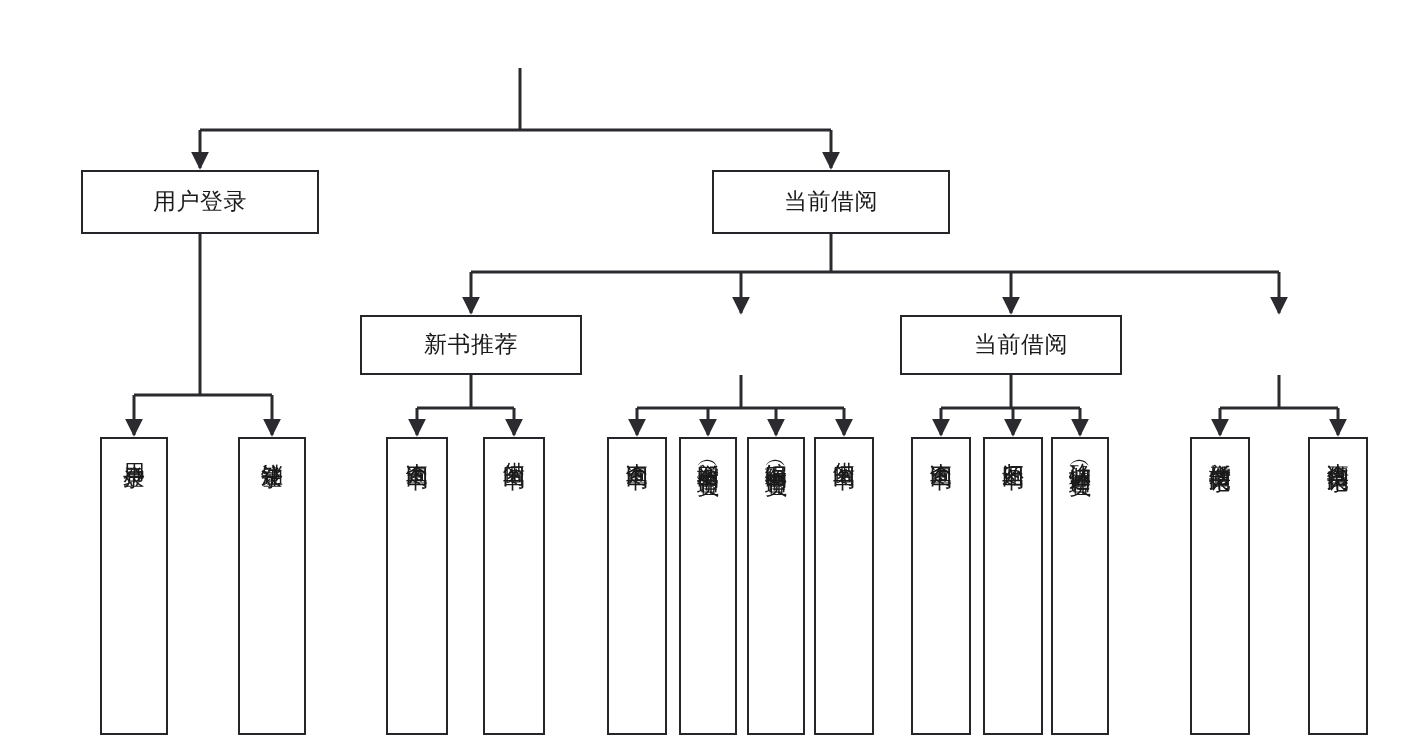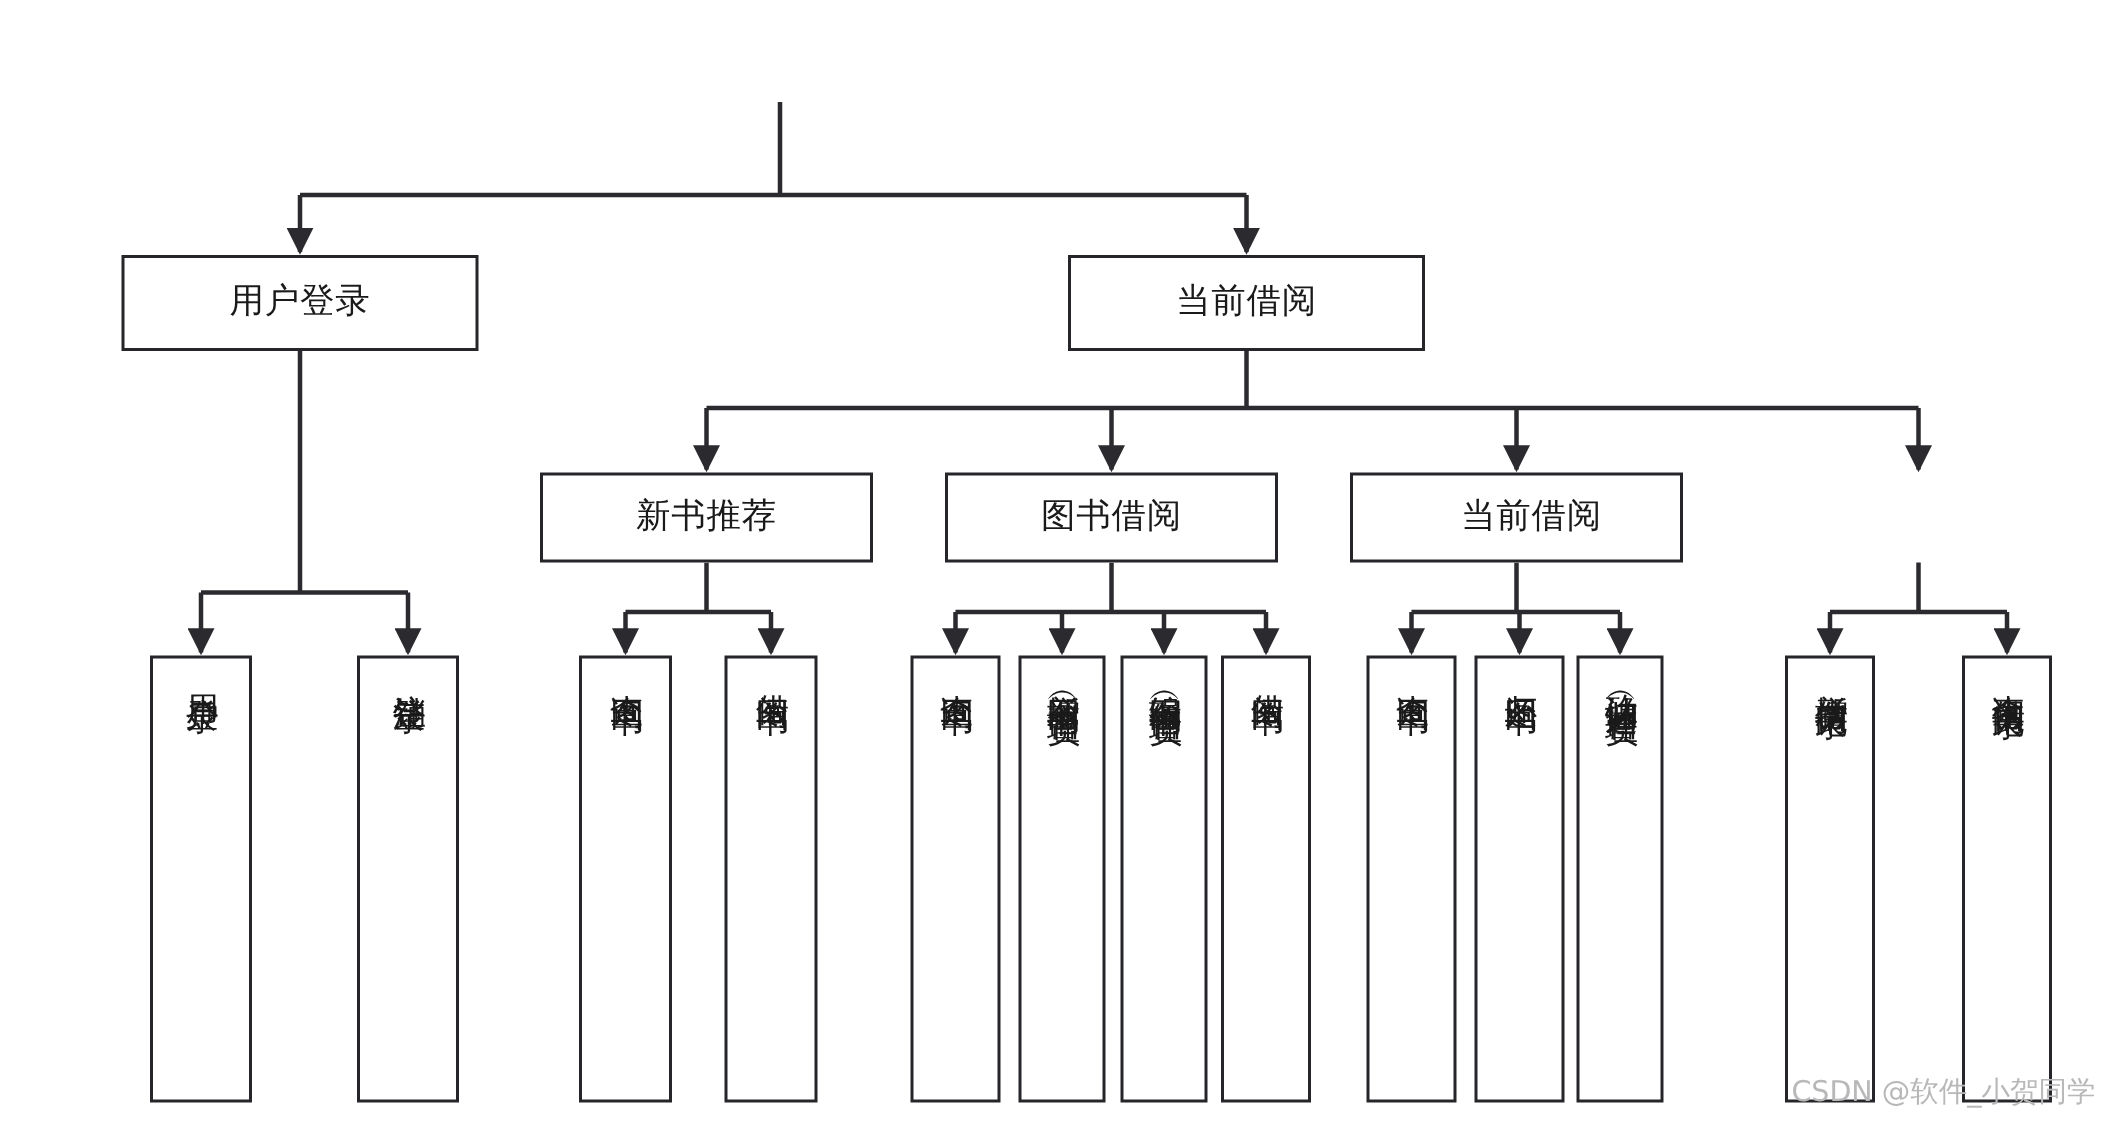--- a/index.html
+++ b/index.html
@@ -124,23 +124,20 @@
   <div class="node horizontal lvl-2" style="left: 81px; top: 170px; width: 238px; height: 64px;">
     <span class="node-label">用户登录</span>
   </div>
   <div class="node horizontal lvl-2" style="left: 712px; top: 170px; width: 238px; height: 64px;">
     <span class="node-label">当前借阅</span>
   </div>
 
   <div class="node horizontal lvl-3" style="left: 360px; top: 315px; width: 222px; height: 60px;">
     <span class="node-label">新书推荐</span>
   </div>
-  <div class="node horizontal lvl-3" style="left: 630px; top: 315px; width: 222px; height: 60px;">
-    <span class="node-label">图书借阅</span>
-  </div>
   <div class="node horizontal lvl-3" style="left: 900px; top: 315px; width: 222px; height: 60px; padding-left: 20px;">
     <span class="node-label">当前借阅</span>
   </div>
 
   <div class="node vertical lvl-leaf" style="left: 100px; top: 437px; width: 68px; height: 298px;">
     <span class="node-label">用户登录</span>
   </div>
   <div class="node vertical lvl-leaf" style="left: 238px; top: 437px; width: 68px; height: 298px;">
     <span class="node-label">注销登录</span>
   </div>
@@ -171,14 +168,13 @@
   <div class="node vertical lvl-leaf" style="left: 1051px; top: 437px; width: 58px; height: 298px;">
     <span class="node-label">确认归还（管理员）</span>
   </div>
   <div class="node vertical lvl-leaf" style="left: 1190px; top: 437px; width: 60px; height: 298px;">
     <span class="node-label">新增借阅记录</span>
   </div>
   <div class="node vertical lvl-leaf" style="left: 1308px; top: 437px; width: 60px; height: 298px;">
     <span class="node-label">查询借阅记录</span>
   </div>
 
-  <div id="watermark">CSDN @软件_小贺同学</div>
 </div>
 
 </body></html>

